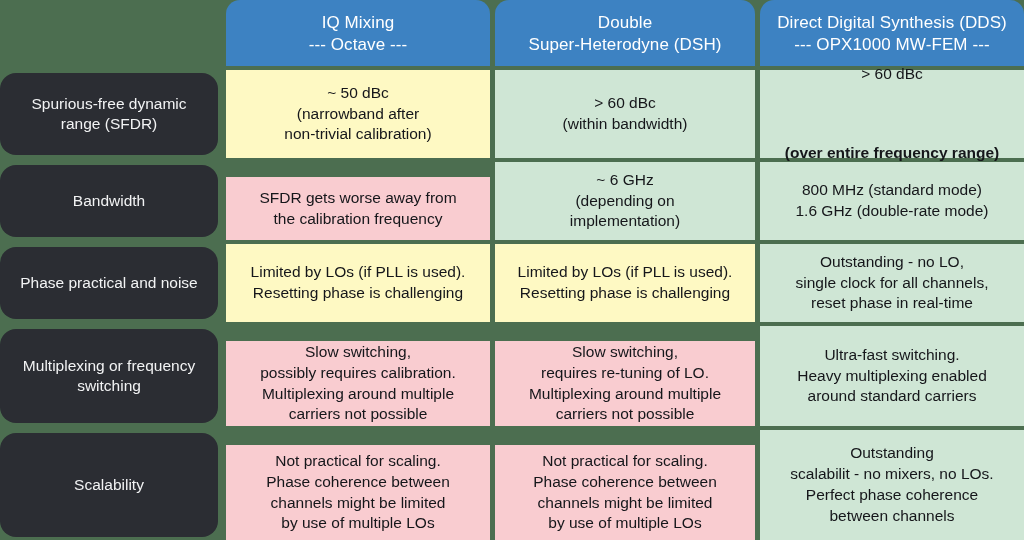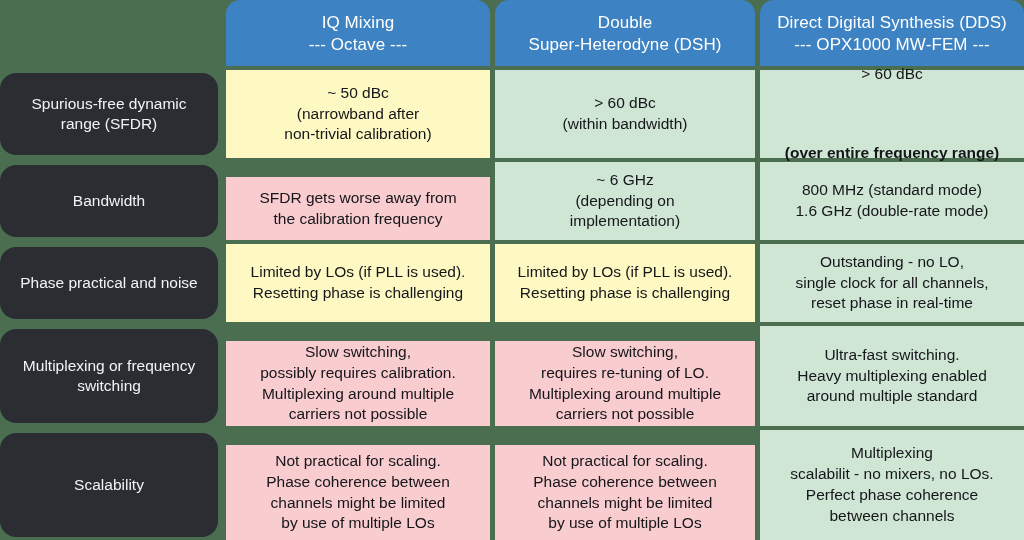--- a/index.html
+++ b/index.html
@@ -213,21 +213,21 @@
     <div class="cell pink">
       <div><span class="ctext">Slow switching,
 requires re-tuning of LO.
 Multiplexing around multiple
 carriers not possible</span></div>
     </div>
     <div class="gap-cell"></div>
     <div class="cell mint">
       <div><span class="ctext">Ultra-fast switching.
 Heavy multiplexing enabled
-around multiple standard</span></div>
+around standard carriers</span></div>
     </div>
 
     <div class="gap-cell"></div>
     <div class="gap-cell"></div>
     <div class="gap-cell"></div>
     <div class="gap-cell"></div>
     <div class="gap-cell"></div>
     <div class="gap-cell"></div>
     <div class="gap-cell"></div>
 
@@ -241,20 +241,20 @@
     </div>
     <div class="gap-cell"></div>
     <div class="cell pink">
       <div><span class="ctext">Not practical for scaling.
 Phase coherence between
 channels might be limited
 by use of multiple LOs</span></div>
     </div>
     <div class="gap-cell"></div>
     <div class="cell mint">
-      <div><span class="ctext">Multiplexing
+      <div><span class="ctext">Outstanding
 scalabilit - no mixers, no LOs.
 Perfect phase coherence
 between channels</span></div>
     </div>
 
   </div>
 </div>
 
 </body></html>

